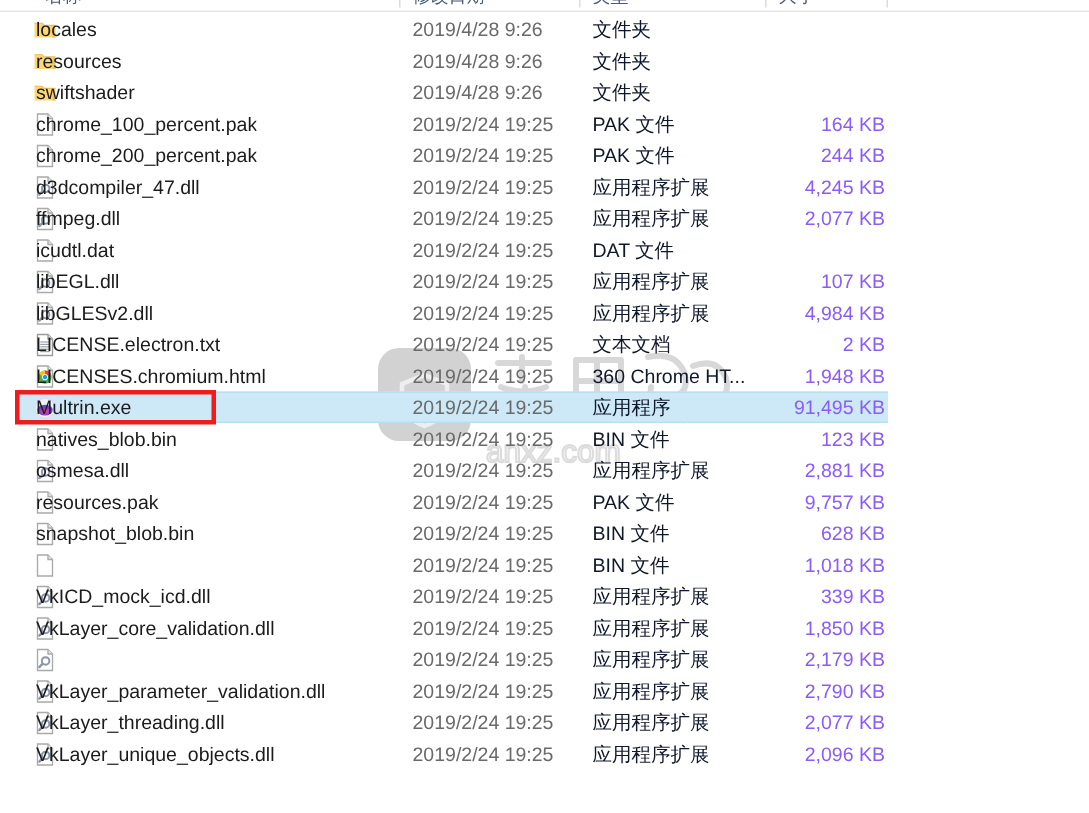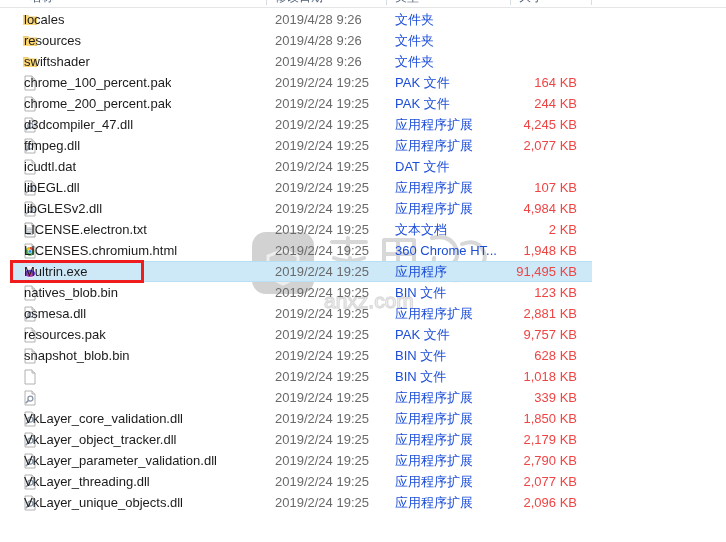--- a/index.html
+++ b/index.html
@@ -80,25 +80,25 @@
     font-size: 13px;
     color: #1b1b1b;
     line-height: 21px;
     height: 21px;
     white-space: nowrap;
     overflow: hidden;
   }
   .c-icon { left: 22px; top: 3px; width: 16px; height: 16px; }
   .c-name { left: 24px; max-width: 218px; }
   .c-date { left: 275px; color: #6a6a6a; }
-  .c-type { left: 395px; color: #1d4ed8; max-width: 108px; text-overflow: ellipsis; }
+  .c-type { left: 395px; color: #0f172a; max-width: 108px; text-overflow: ellipsis; }
   .c-size {
-    left: 447px; width: 130px;
+    left: 460px; width: 130px;
     text-align: right;
-    color: #ef4444;
+    color: #8b5cf6;
   }
 
   
   .ico { display: block; width: 16px; height: 16px; }
 
   
   .annot-box {
     position: absolute;
     left: 10px;
     width: 134px; height: 23px;
@@ -407,20 +407,21 @@
       <div class="row">
         <div class="hl"></div>
         <div class="cell c-icon">
           <svg class="ico" viewBox="0 0 16 16" width="16" height="16">
             <path d="M3 1h7l3 3v11H3z" fill="#ffffff" stroke="#a9a9a9" stroke-width="0.9"></path>
             <path d="M10 1v3h3" fill="#eaeaea" stroke="#a9a9a9" stroke-width="0.9"></path>
             <circle cx="8.4" cy="8.6" r="2.5" fill="none" stroke="#8a97a8" stroke-width="1.3"></circle>
             <path d="M6.3 10.6 4.2 12.7" stroke="#8a97a8" stroke-width="1.6" stroke-linecap="round"></path>
           </svg>
         </div>
+        <div class="cell c-name">VkICD_mock_icd.dll</div>
         <div class="cell c-date">2019/2/24 19:25</div>
         <div class="cell c-type">应用程序扩展</div>
         <div class="cell c-size">339 KB</div>
       </div>
       <div class="row">
         <div class="hl"></div>
         <div class="cell c-icon">
           <svg class="ico" viewBox="0 0 16 16" width="16" height="16">
             <path d="M3 1h7l3 3v11H3z" fill="#ffffff" stroke="#a9a9a9" stroke-width="0.9"></path>
             <path d="M10 1v3h3" fill="#eaeaea" stroke="#a9a9a9" stroke-width="0.9"></path>
@@ -436,21 +437,20 @@
       <div class="row">
         <div class="hl"></div>
         <div class="cell c-icon">
           <svg class="ico" viewBox="0 0 16 16" width="16" height="16">
             <path d="M3 1h7l3 3v11H3z" fill="#ffffff" stroke="#a9a9a9" stroke-width="0.9"></path>
             <path d="M10 1v3h3" fill="#eaeaea" stroke="#a9a9a9" stroke-width="0.9"></path>
             <circle cx="8.4" cy="8.6" r="2.5" fill="none" stroke="#8a97a8" stroke-width="1.3"></circle>
             <path d="M6.3 10.6 4.2 12.7" stroke="#8a97a8" stroke-width="1.6" stroke-linecap="round"></path>
           </svg>
         </div>
-        <div class="cell c-name">VkLayer_object_tracker.dll</div>
         <div class="cell c-date">2019/2/24 19:25</div>
         <div class="cell c-type">应用程序扩展</div>
         <div class="cell c-size">2,179 KB</div>
       </div>
       <div class="row">
         <div class="hl"></div>
         <div class="cell c-icon">
           <svg class="ico" viewBox="0 0 16 16" width="16" height="16">
             <path d="M3 1h7l3 3v11H3z" fill="#ffffff" stroke="#a9a9a9" stroke-width="0.9"></path>
             <path d="M10 1v3h3" fill="#eaeaea" stroke="#a9a9a9" stroke-width="0.9"></path>

